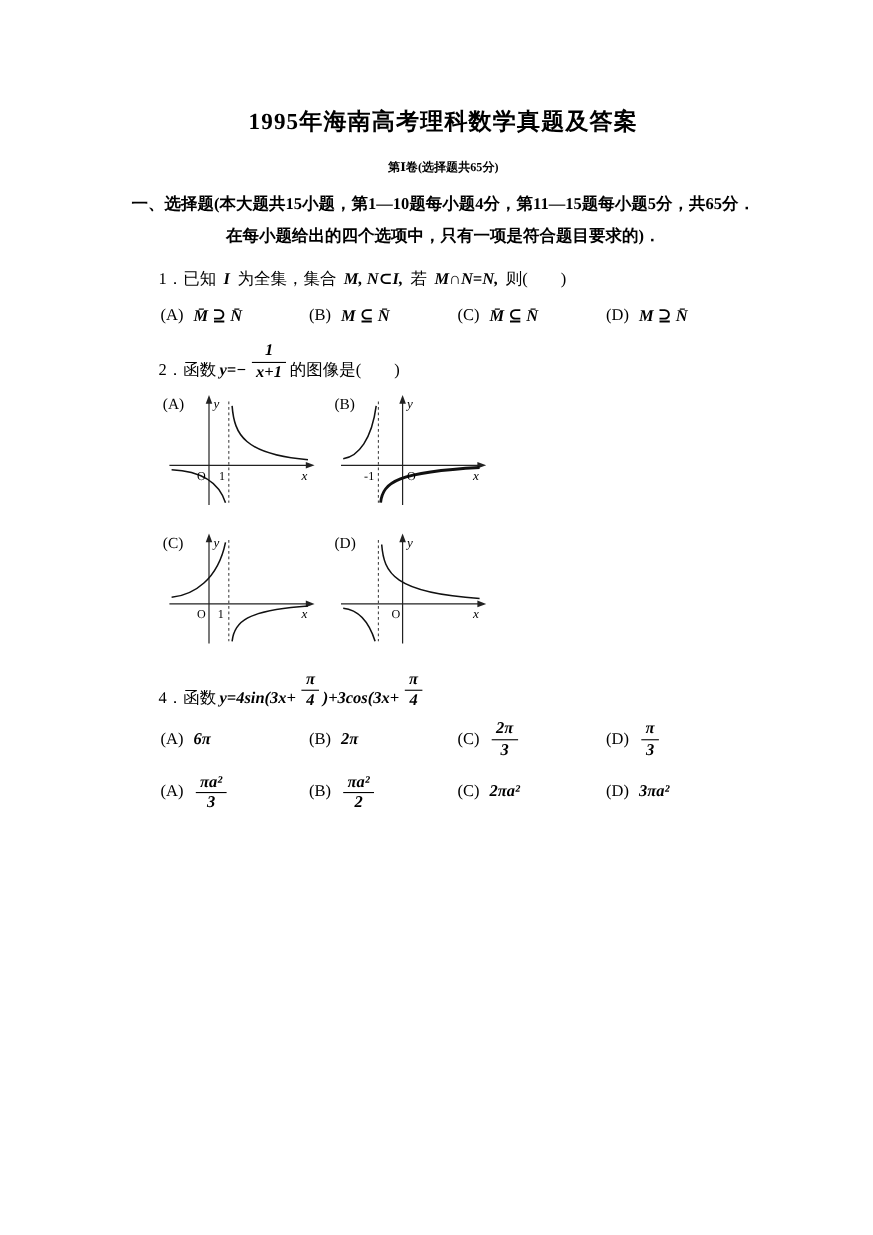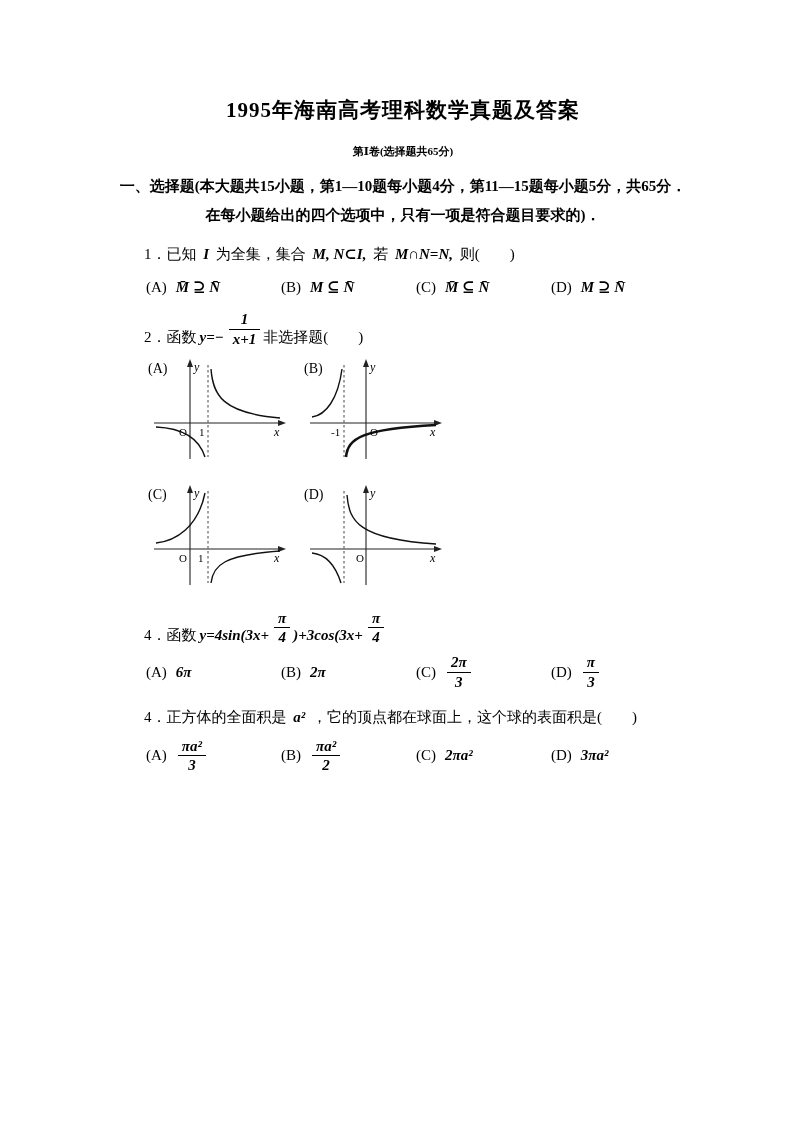--- a/index.html
+++ b/index.html
@@ -81,21 +81,21 @@
   </section>
 
   <section>
     <div class="stem-flex">
       <span>2．函数</span>
       <span class="math">y=−</span>
       <span class="frac">
           <span class="fnum math">1</span>
           <span class="fden math">x+1</span>
         </span>
-      <span>非选择题(　　)</span>
+      <span>的图像是(　　)</span>
     </div>
 
     <div class="graphs">
       <div class="graph-row">
 
         <div class="panel">
           <span class="panel-label">(A)</span>
           <svg width="146" height="112" viewBox="0 0 146 112">
             <line class="axis" x1="42" y1="8" x2="42" y2="102"></line>
             <polygon points="42,2 39,10 45,10" fill="#222"></polygon>
@@ -203,25 +203,20 @@
         <span class="opt-label">(D)</span>
         <span class="frac">
             <span class="fnum math">π</span>
             <span class="fden math">3</span>
           </span>
       </span>
     </div>
   </section>
 
   <section>
-    <p class="stem">
-      <span>4．正方体的全面积是</span>
-      <span class="math">a²</span>
-      <span>，它的顶点都在球面上，这个球的表面积是(　　)</span>
-    </p>
     <div class="options">
       <span class="opt">
         <span class="opt-label">(A)</span>
         <span class="frac">
             <span class="fnum math">πa²</span>
             <span class="fden math">3</span>
           </span>
       </span>
       <span class="opt">
         <span class="opt-label">(B)</span>

